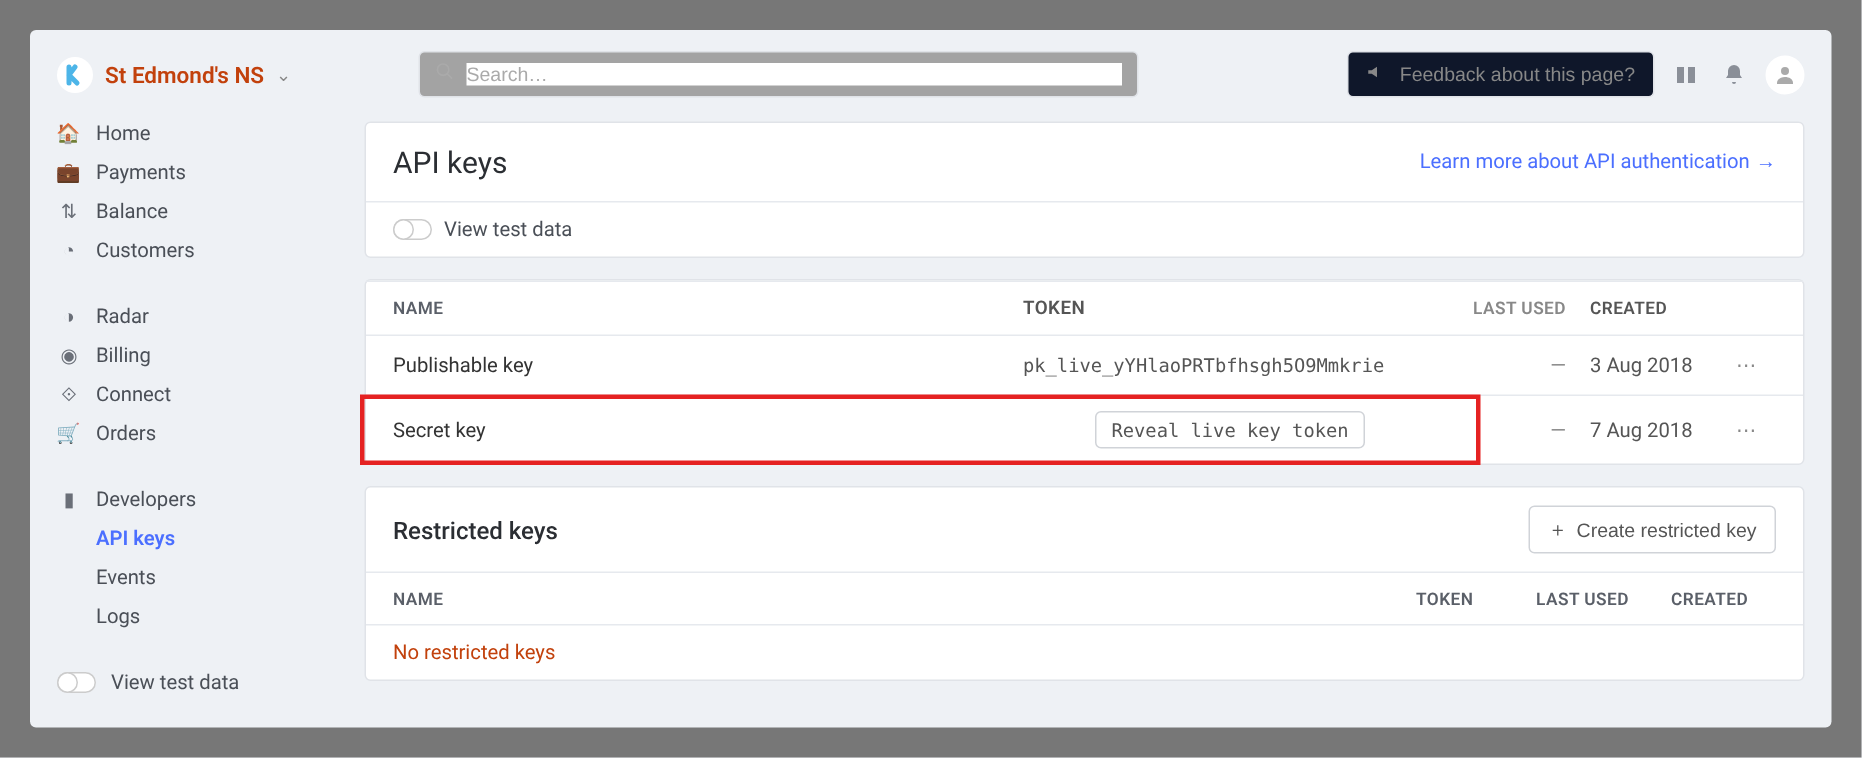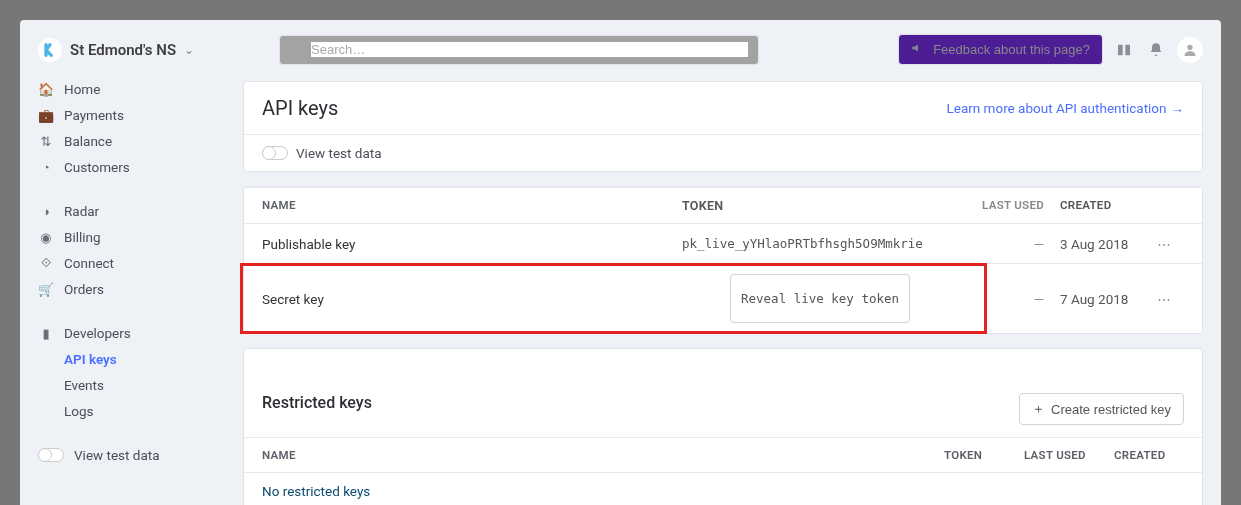--- a/index.html
+++ b/index.html
@@ -33,21 +33,21 @@
   border-radius: 50%;
   background: #fff;
   display: flex;
   align-items: center;
   justify-content: center;
 }
 .org-logo svg { width: 16px; height: 16px; }
 .org-name {
   font-weight: 600;
   font-size: 15px;
-  color: #404040;
+  color: #c2410c;
 }
 .chevron { color: #888; font-size: 12px; }
 .nav-group { margin-bottom: 18px; }
 .nav-item {
   display: flex;
   align-items: center;
   padding: 5px 18px;
   gap: 10px;
   color: #4a4f57;
   cursor: pointer;
@@ -117,21 +117,21 @@
 .search-box input {
   border: none;
   outline: none;
   font-size: 13px;
   width: 100%;
   color: #555;
 }
 .search-box input::placeholder { color: #aaa; }
 .spacer { flex: 1; }
 .feedback-btn {
-  background: #4c1d95;
+  background: #0f172a;
   border: 1px solid #e0e3e8;
   border-radius: 4px;
   padding: 6px 12px;
   display: flex;
   align-items: center;
   gap: 8px;
   color: #888;
   font-size: 13px;
   cursor: pointer;
 }
@@ -225,21 +225,21 @@
 .tbl-row:last-child { border-bottom: none; }
 .col-name { flex: 0 0 420px; }
 .col-token { flex: 1; font-family: ui-monospace, "SF Mono", Monaco, monospace; font-size: 12.5px; color: #555; display: flex; align-items: center; gap: 8px; }
 .col-used { flex: 0 0 80px; text-align: right; color: #888; }
 .col-created { flex: 0 0 100px; text-align: left; color: #555; padding-left: 16px; }
 .col-actions { flex: 0 0 40px; text-align: center; color: #888; cursor: pointer; }
 .reveal-btn {
   background: #fff;
   border: 1px solid #d0d3d8;
   border-radius: 4px;
-  padding: 16px 10px;
+  padding: 4px 10px;
   font-size: 12.5px;
   color: #555;
   cursor: pointer;
   font-family: inherit;
   text-align: right;
 }
 .highlight-box {
   position: relative;
 }
 .highlight-box::before {
@@ -259,25 +259,25 @@
   padding: 6px 12px;
   font-size: 13px;
   color: #555;
   cursor: pointer;
   display: flex;
   align-items: center;
   gap: 6px;
 }
 .restricted-head {
   display: flex;
+  align-items: center;
   justify-content: space-between;
   padding: 12px 18px;
-  margin-top: 32px;
-}
-.no-keys { padding: 10px 18px; color: #0c4a6e; font-size: 13.5px; }
+}
+.no-keys { padding: 10px 18px; color: #c2410c; font-size: 13.5px; }
 .tbl-head2 {
   display: flex;
   padding: 10px 18px;
   border-top: 1px solid #e6e9ee;
   border-bottom: 1px solid #e6e9ee;
   font-size: 11.5px;
   font-weight: 600;
   color: #5a5f68;
   letter-spacing: 0.3px;
 }

